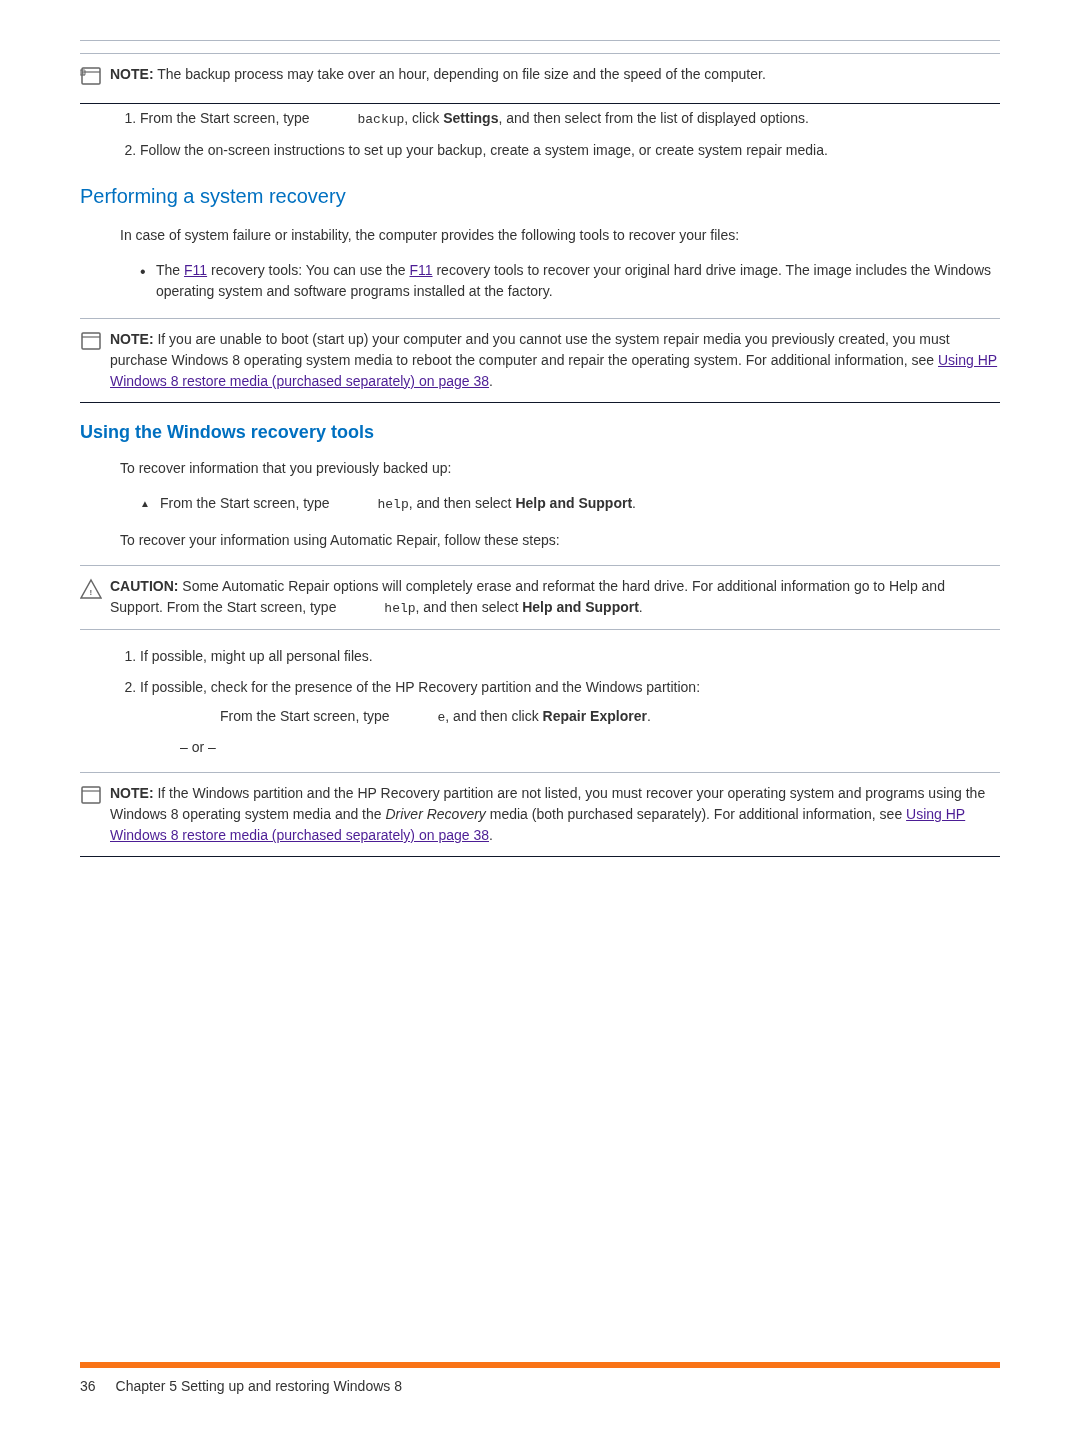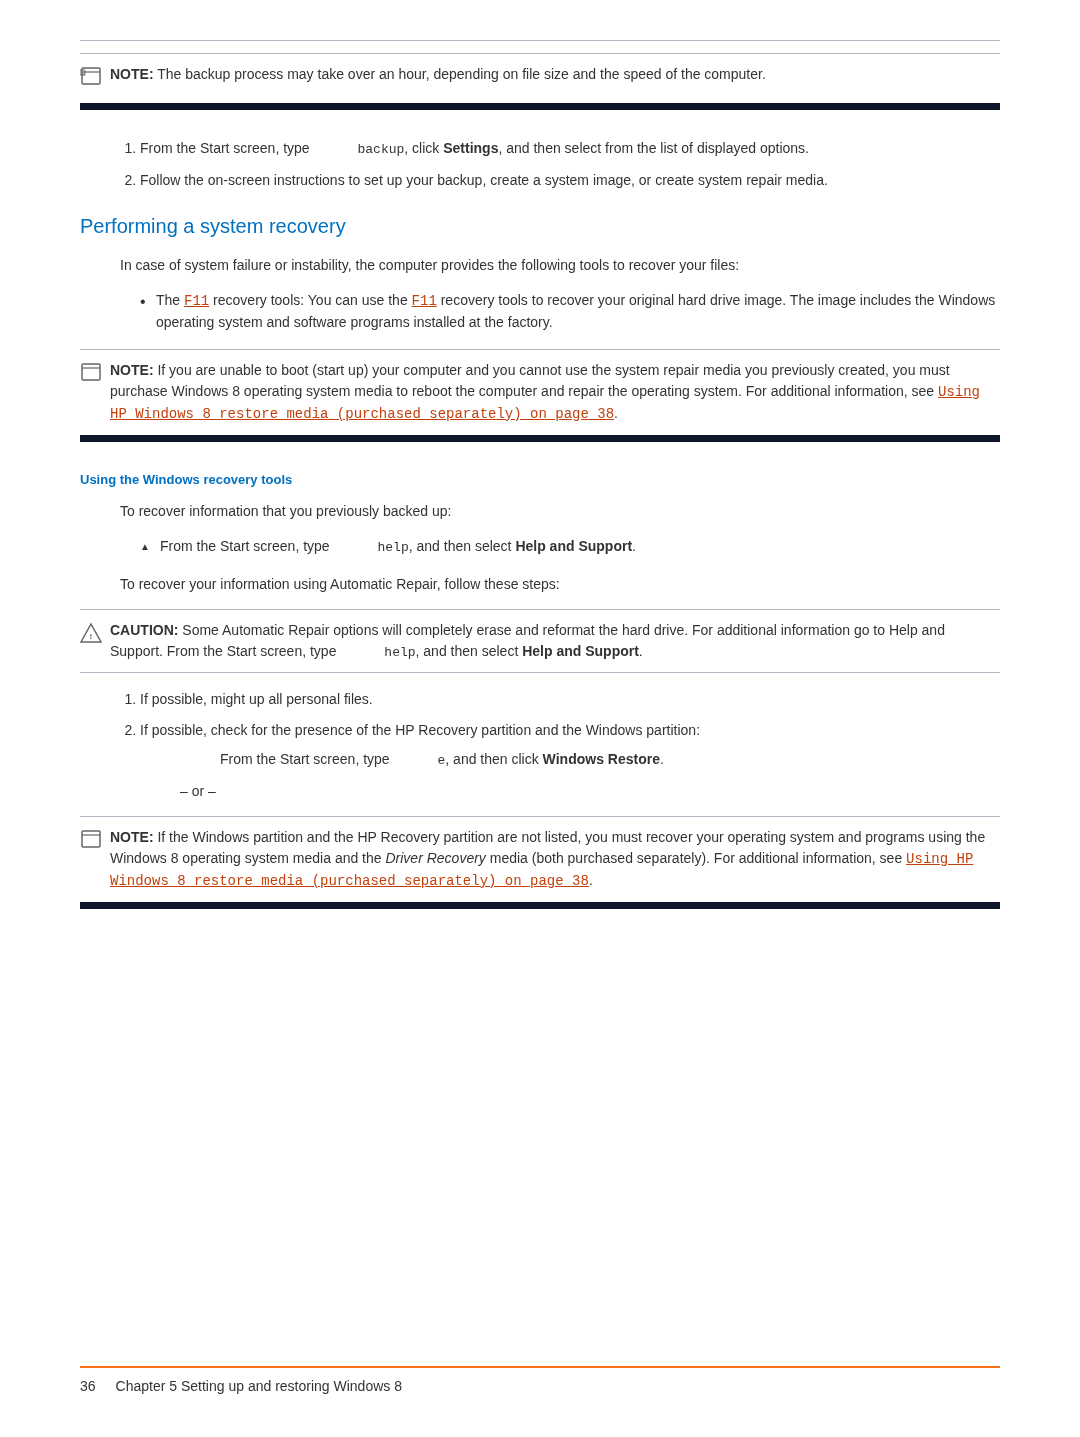--- a/index.html
+++ b/index.html
@@ -23,23 +23,23 @@
       position: relative;
     }
 
     .top-rule {
       border-top: 1px solid #b0b8c4;
       margin-bottom: 12px;
     }
 
     .note-box {
       border-top: 1px solid #b0b8c4;
-      border-bottom: 7px solid #0f172a;
+      border-bottom: 1px solid #0f172a;
       padding: 10px 0 10px 0;
-      margin-bottom: 28px;
+      margin-bottom: 4px;
       display: flex;
       align-items: flex-start;
       gap: 8px;
     }
 
     .note-icon {
       flex-shrink: 0;
       margin-top: 1px;
     }
 
@@ -92,24 +92,24 @@
     .section-heading {
       color: #0070c0;
       font-size: 20px;
       font-weight: normal;
       margin-bottom: 14px;
       margin-top: 20px;
     }
 
     .subsection-heading {
       color: #0070c0;
-      font-size: 13px;
+      font-size: 18px;
       font-weight: bold;
       margin-bottom: 12px;
-      margin-top: 27px;
+      margin-top: 16px;
     }
 
     .body-text {
       font-size: 14px;
       color: #333;
       line-height: 1.5;
       margin-bottom: 14px;
       padding-left: 40px;
     }
 
@@ -136,23 +136,22 @@
     }
 
     code {
       font-family: 'Courier New', Courier, monospace;
       font-size: 13px;
       color: #333;
       padding-left: 44px;
     }
 
     .link {
-      color: #c2410c;
+      color: #4c1d95;
       text-decoration: underline;
-      font-family: Liberation Mono, monospace;
     }
 
     .bold {
       font-weight: bold;
     }
 
     .italic {
       font-style: italic;
     }
 
@@ -161,21 +160,21 @@
       margin-bottom: 10px;
       font-size: 14px;
       color: #333;
     }
 
     .footer {
       position: absolute;
       bottom: 40px;
       left: 80px;
       right: 80px;
-      border-top: 2px solid #f97316;
+      border-top: 6px solid #f97316;
       padding-top: 8px;
       display: flex;
       align-items: center;
       gap: 20px;
     }
 
     .footer-page {
       font-size: 14px;
       color: #333;
     }
@@ -298,21 +297,21 @@
   </div>
 
   <ol class="step-list">
     <li>
       If possible, might up all personal files.
     </li>
     <li>
       If possible, check for the presence of the HP Recovery partition and the Windows partition:
 
       <div class="step-sub-block" style="margin-top:8px;">
-        From the Start screen, type <code>e</code>, and then click <span class="bold">Windows Restore</span>.
+        From the Start screen, type <code>e</code>, and then click <span class="bold">Repair Explorer</span>.
       </div>
 
       <div class="or-line" style="padding-left:40px; margin-top:0; margin-bottom:4px;">
         – or –
       </div>
 
     </li>
   </ol>
 
   <div class="note-box">

